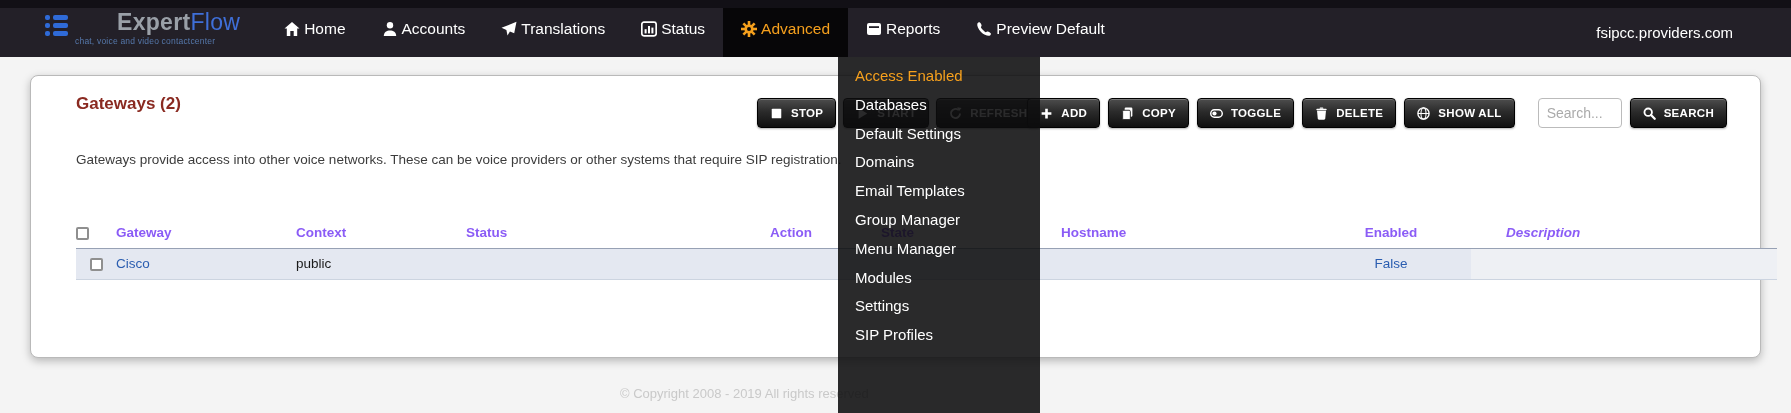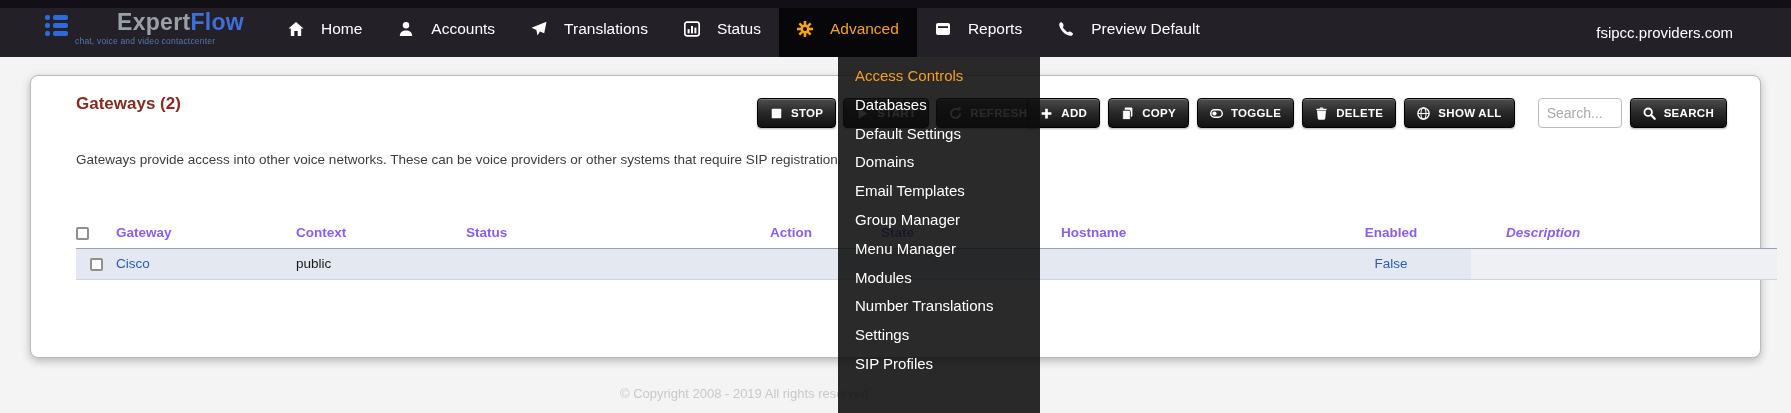--- a/index.html
+++ b/index.html
@@ -14,24 +14,24 @@
   .nav-topstrip { position:absolute; top:0; left:0; right:0; height:8px; background:#121016; }
   .nav-inner { display:flex; align-items:center; height:57px; padding-left:45px; }
   .brand { display:flex; align-items:center; gap:7px; cursor:pointer; }
   .brand-icon { display:flex; flex-direction:column; gap:3px; margin-top:-6px; }
   .brand-icon .r { display:flex; gap:3px; align-items:center; }
   .brand-icon .d { width:5px; height:5px; border-radius:2px; background:#2f6bd8; }
   .brand-icon .b { width:15px; height:5px; border-radius:2px; background:#2f6bd8; }
   .brand-text { line-height:1; }
   .brand-name { font-size:23px; font-weight:bold; letter-spacing:0.3px; }
   .brand-name .expert { color:#9aa0a8;margin-left:42px; }
-  .brand-name .flow { color:#3f6fd8; font-weight:bold; }
+  .brand-name .flow { color:#3f6fd8; font-weight:normal; }
   .brand-tagline { font-size:8.5px; color:#5577aa; margin-top:3px; letter-spacing:0.2px; }
   .nav-items { display:flex; align-items:stretch; height:57px; margin-left:26px; }
-  .nav-item { display:flex; align-items:center; gap:17px; padding:0 18px; color:#ffffff; font-size:15.5px; cursor:pointer; white-space:nowrap; }
+  .nav-item { display:flex; align-items:center; gap:4px; padding:0 18px; color:#ffffff; font-size:15.5px; cursor:pointer; white-space:nowrap; }
   .nav-item svg { width:16px; height:16px; fill:#ffffff; }
   .nav-item.active { background:#070608; color:#f6a01d; }
   .nav-item.active svg { fill:#f6a01d; }
   .nav-domain { position:absolute; right:58px; top:8px; height:49px; display:flex; align-items:center; color:#ffffff; font-size:15px; }
 
   
   .dropdown { position:absolute; left:838px; top:57px; width:202px; height:356px; background:rgba(13,12,14,0.88); z-index:60; padding-top:5px; }
   .dropdown-item { height:28.8px; line-height:28.8px; padding-left:17px; color:#ffffff; font-size:15px; cursor:pointer; white-space:nowrap; overflow:hidden; }
   .dropdown-item.highlighted { color:#f6a01d; }
 
@@ -143,29 +143,28 @@
           </svg>
         <span>Preview Default</span>
       </div>
     </div>
   </div>
   <div class="nav-topstrip"></div>
   <div class="nav-domain">fsipcc.providers.com</div>
 </div>
 
 <div class="dropdown">
-  <div class="dropdown-item highlighted">Access Controls</div>
+  <div class="dropdown-item highlighted">Access Enabled</div>
   <div class="dropdown-item">Databases</div>
   <div class="dropdown-item">Default Settings</div>
   <div class="dropdown-item">Domains</div>
   <div class="dropdown-item">Email Templates</div>
   <div class="dropdown-item">Group Manager</div>
   <div class="dropdown-item">Menu Manager</div>
   <div class="dropdown-item">Modules</div>
-  <div class="dropdown-item">Number Translations</div>
   <div class="dropdown-item">Settings</div>
   <div class="dropdown-item">SIP Profiles</div>
 </div>
 
 <div class="card">
   <div class="page-title">Gateways (2)</div>
 
   <div class="toolbar-left">
     <button class="btn">
       <svg viewBox="0 0 15 15">

